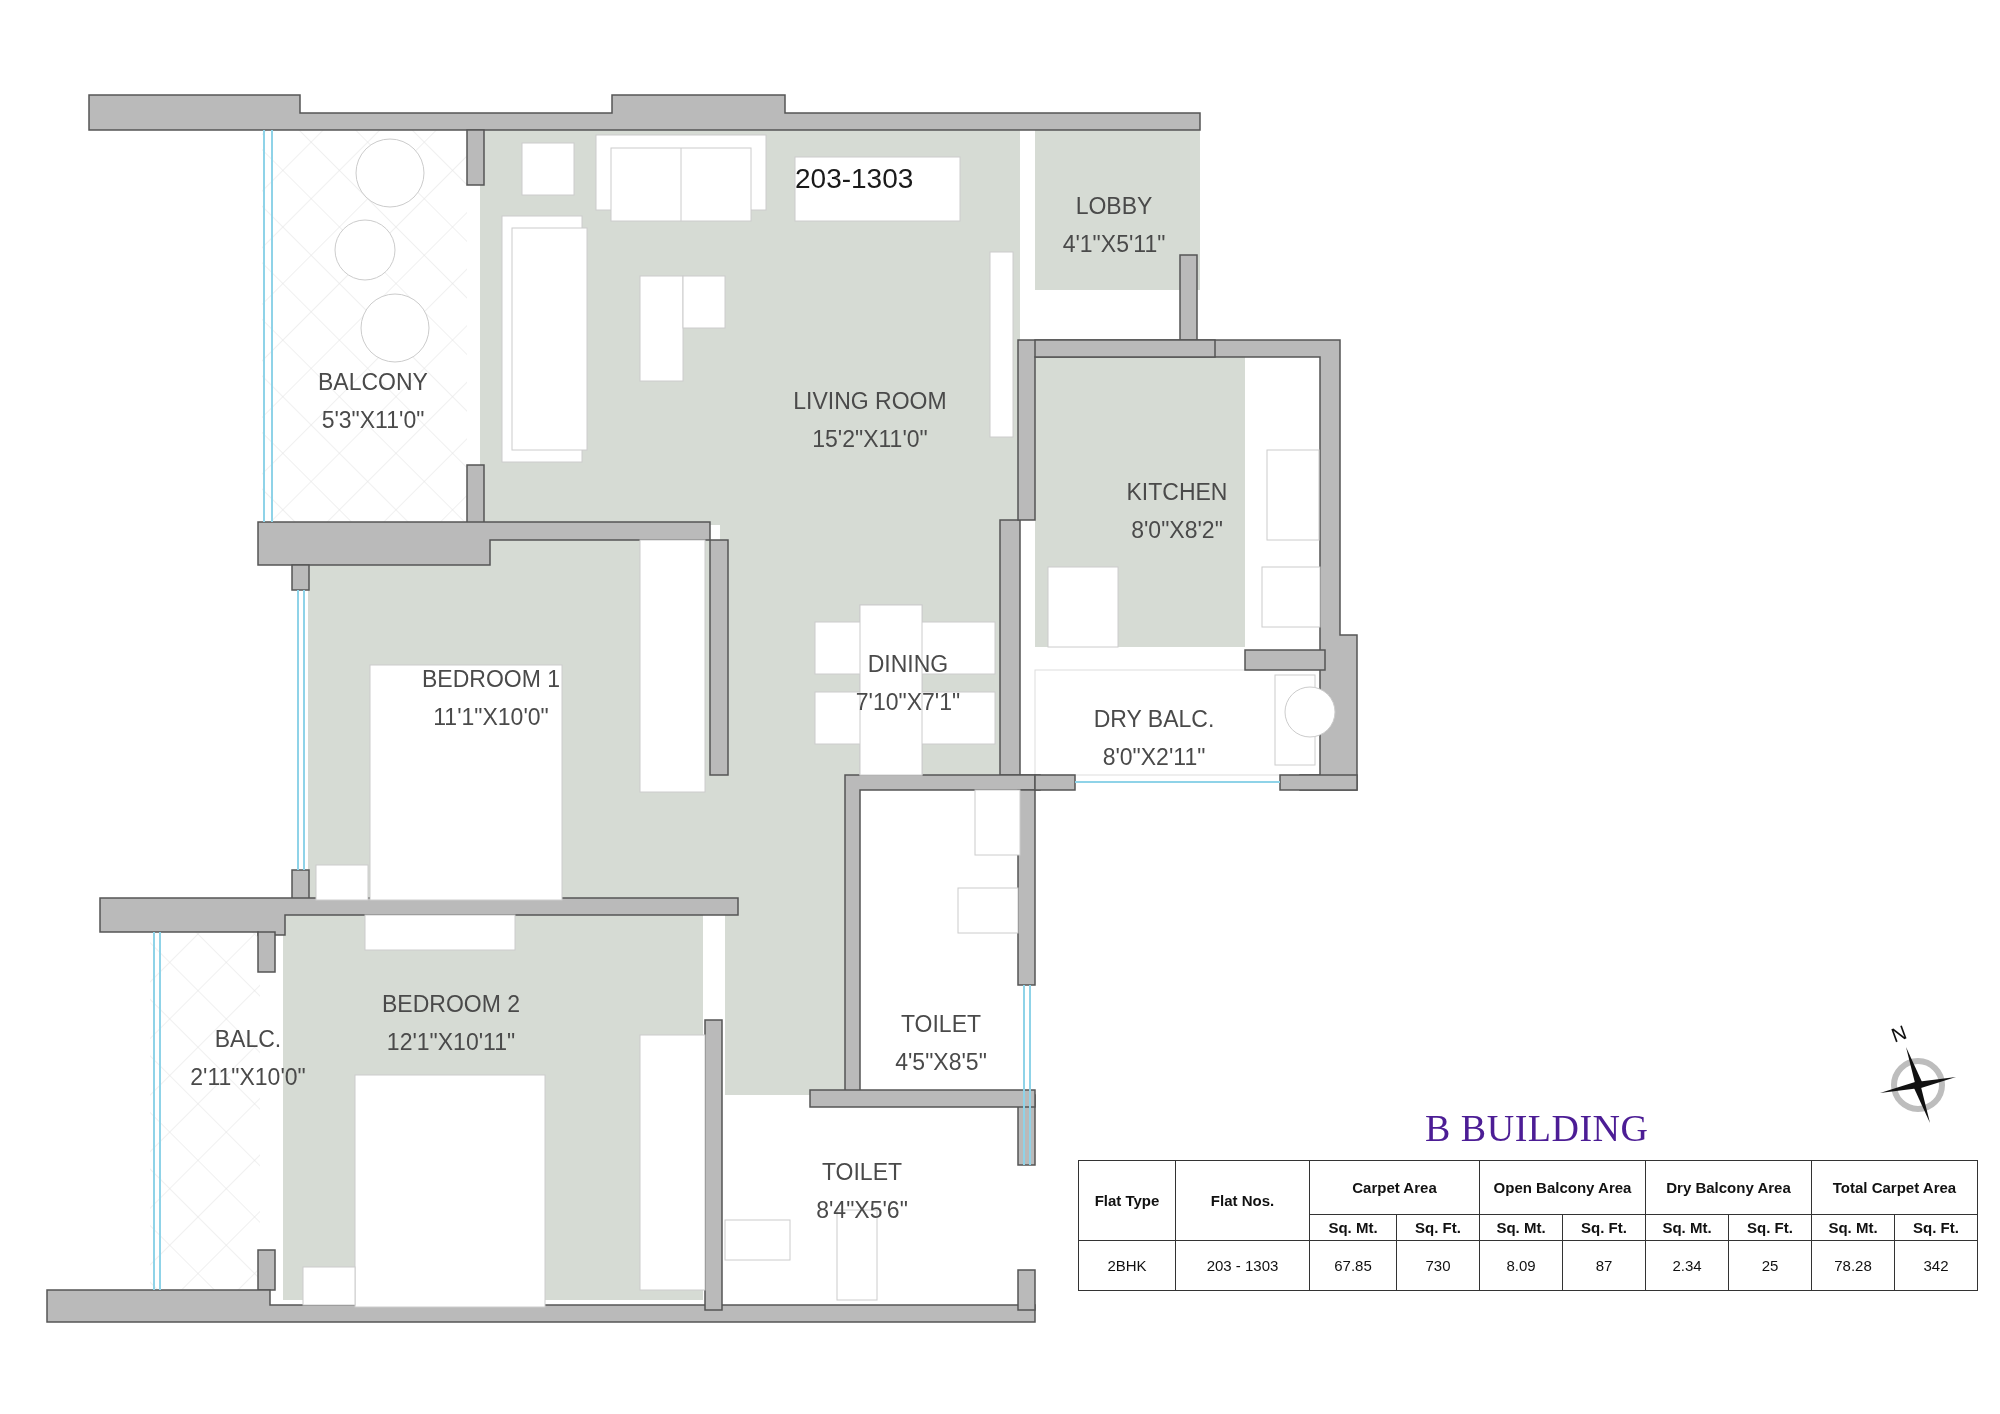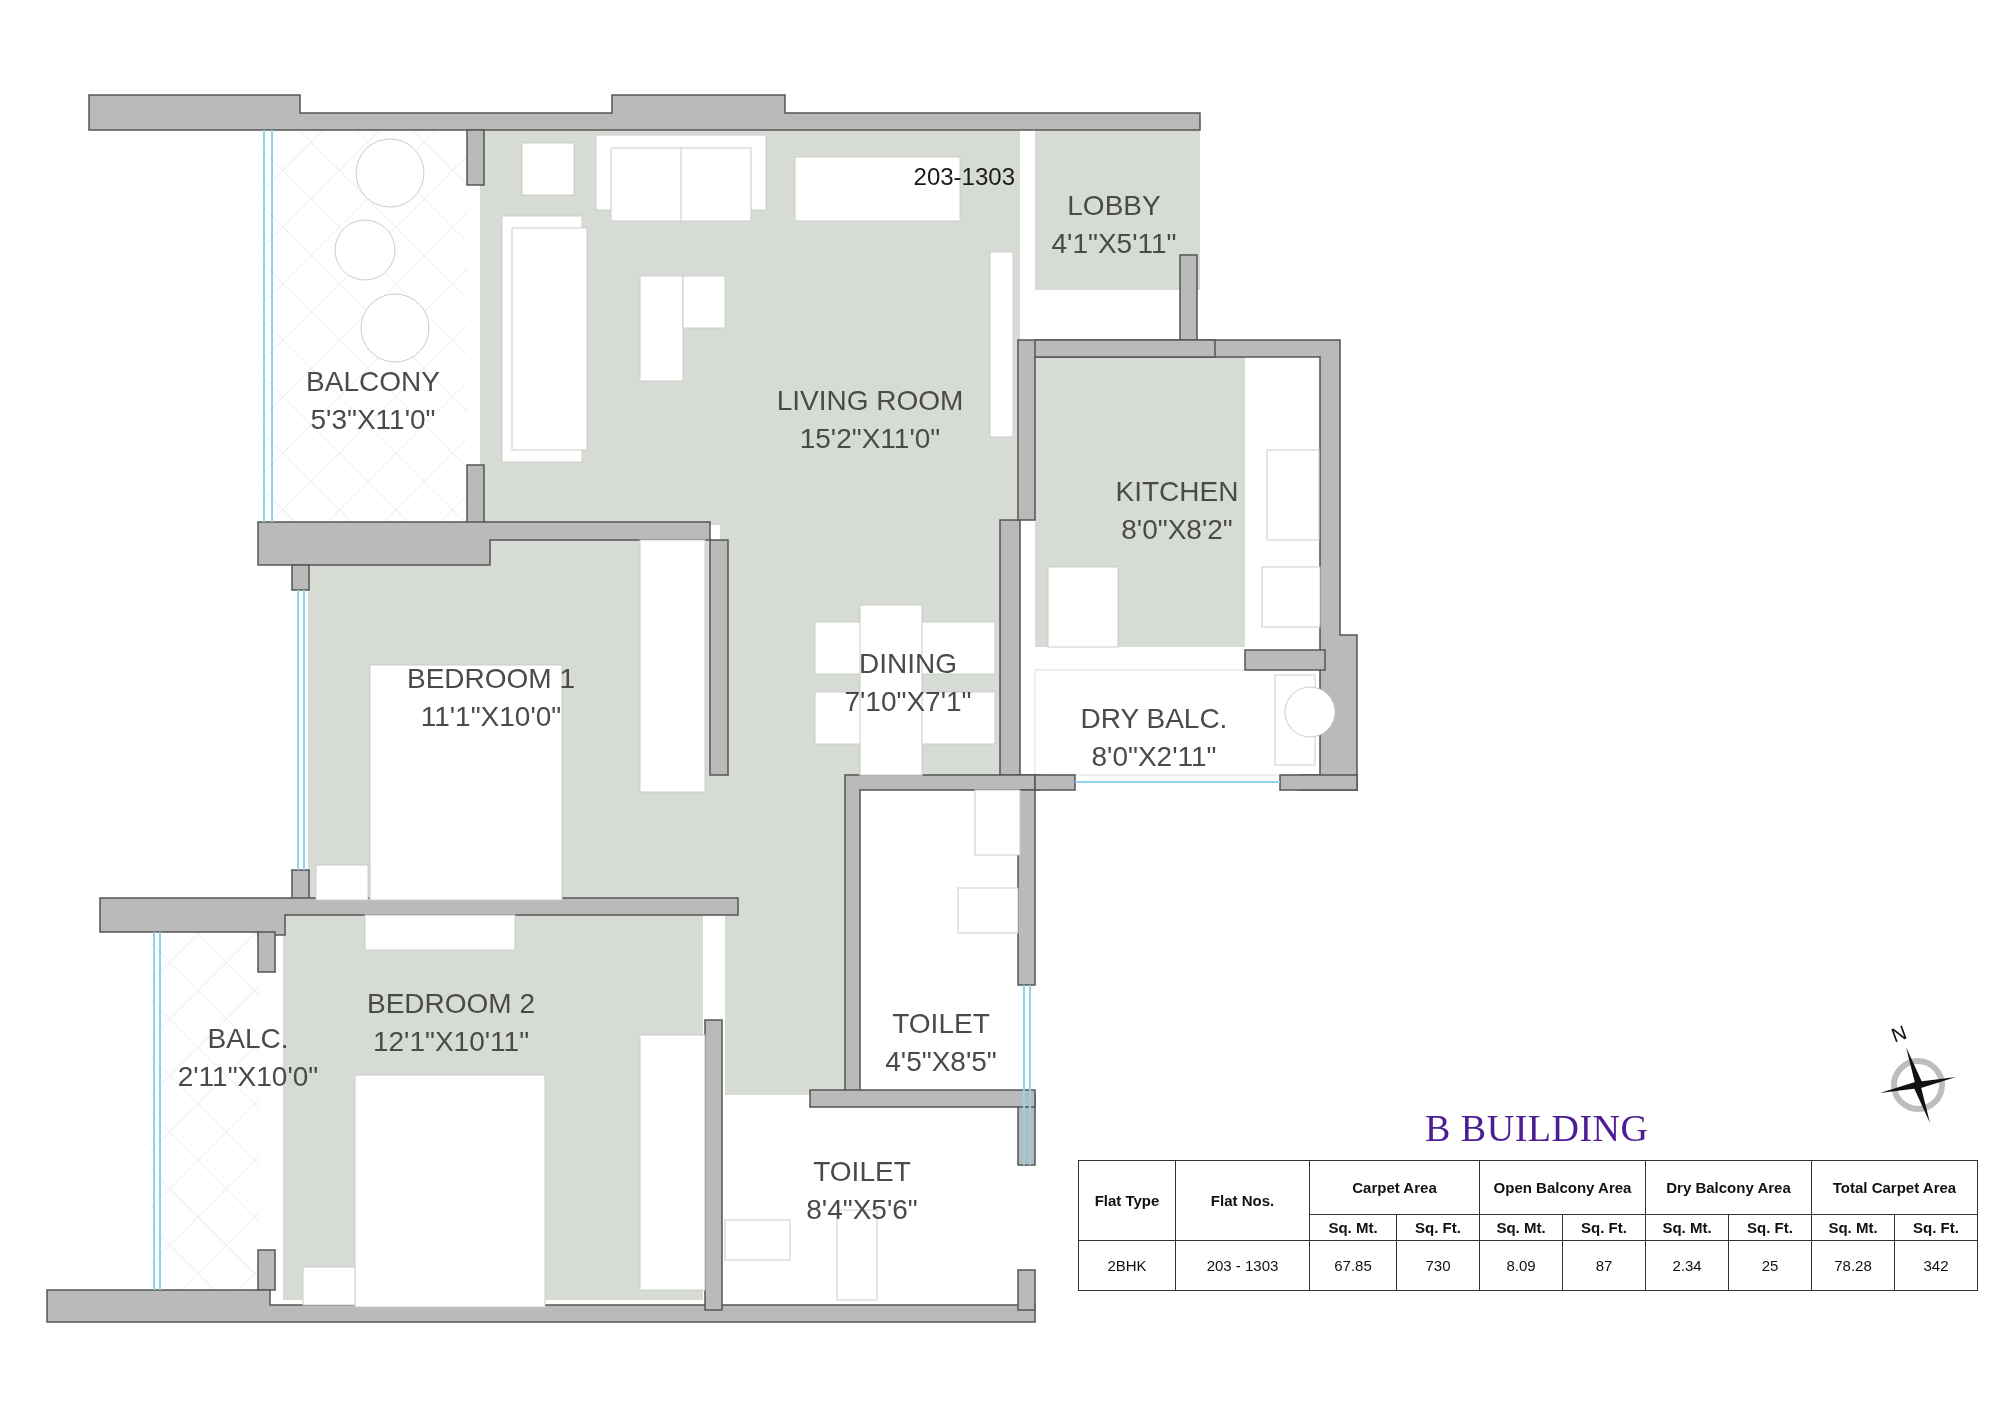--- a/index.html
+++ b/index.html
@@ -1,19 +1,19 @@
 <!DOCTYPE html>
 <html><head>
 <meta charset="utf-8">
 <style>
   html, body { margin:0; padding:0; background:#ffffff; }
   body { width:2000px; height:1414px; position:relative; overflow:hidden; font-family:"Liberation Sans", sans-serif; }
   .plan { position:absolute; left:0; top:0; width:2000px; height:1414px; }
-  .room-label { position:absolute; text-align:center; color:#4a4a4a; font-family:"Liberation Sans", sans-serif; font-size:28px; line-height:38px; white-space:nowrap; transform:translateX(-50%); }
-  .unit-no { position:absolute; left:795px; top:163px; width:200px; text-align:right; font-size:24px; color:#1a1a1a; font-family:"Liberation Sans", sans-serif;padding-left:20px; }
+  .room-label { position:absolute; text-align:center; color:#4a4a4a; font-family:"Liberation Sans", sans-serif; font-size:23px; line-height:38px; white-space:nowrap; transform:translateX(-50%); }
+  .unit-no { position:absolute; left:795px; top:163px; width:200px; text-align:left; font-size:28px; color:#1a1a1a; font-family:"Liberation Sans", sans-serif; }
   .bldg-title { position:absolute; left:1425px; top:1106px; font-family:"Liberation Serif", serif; font-size:38px; color:#4c1d95; letter-spacing:0.5px; }
   table.area { position:absolute; left:1078px; top:1160px; border-collapse:collapse; font-family:"Liberation Sans", sans-serif; font-size:15px; color:#111; }
   table.area td, table.area th { border:1.5px solid #333; text-align:center; padding:0; }
   table.area th { font-weight:bold; }
 </style>
 </head>
 <body>
 
 <svg class="plan" viewBox="0 0 2000 1414" width="2000" height="1414" xmlns="http://www.w3.org/2000/svg">
   <defs>

